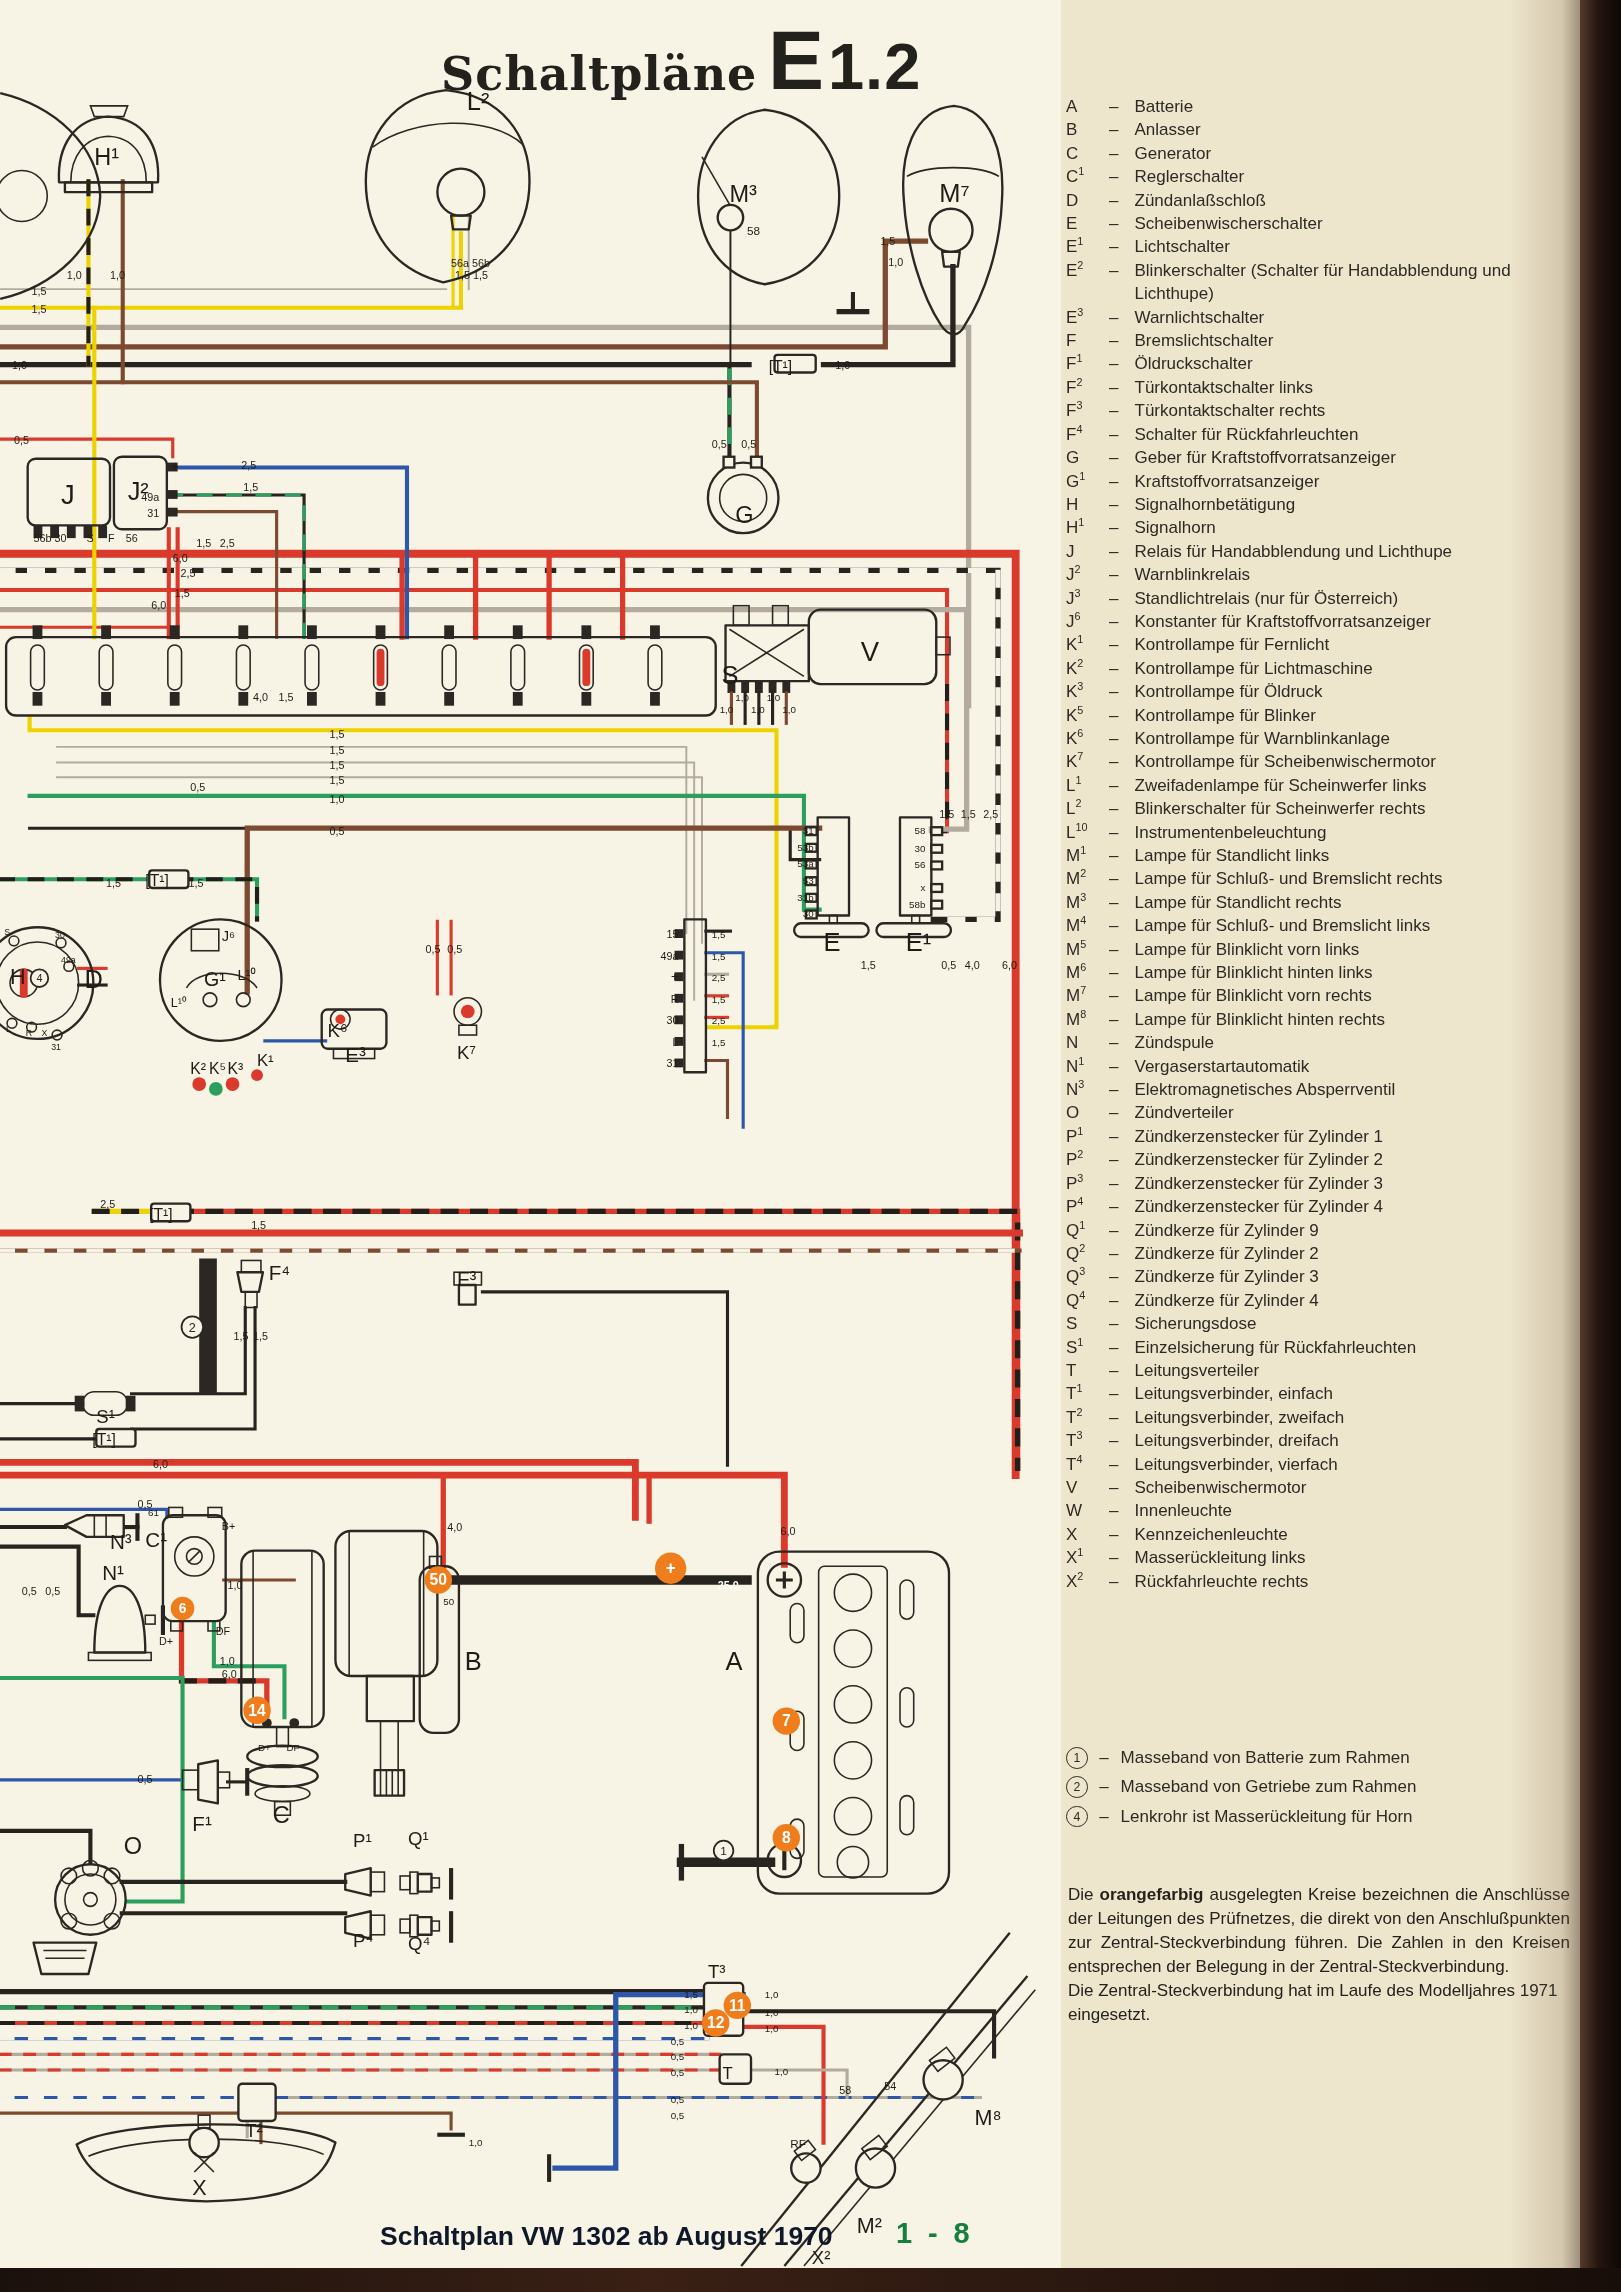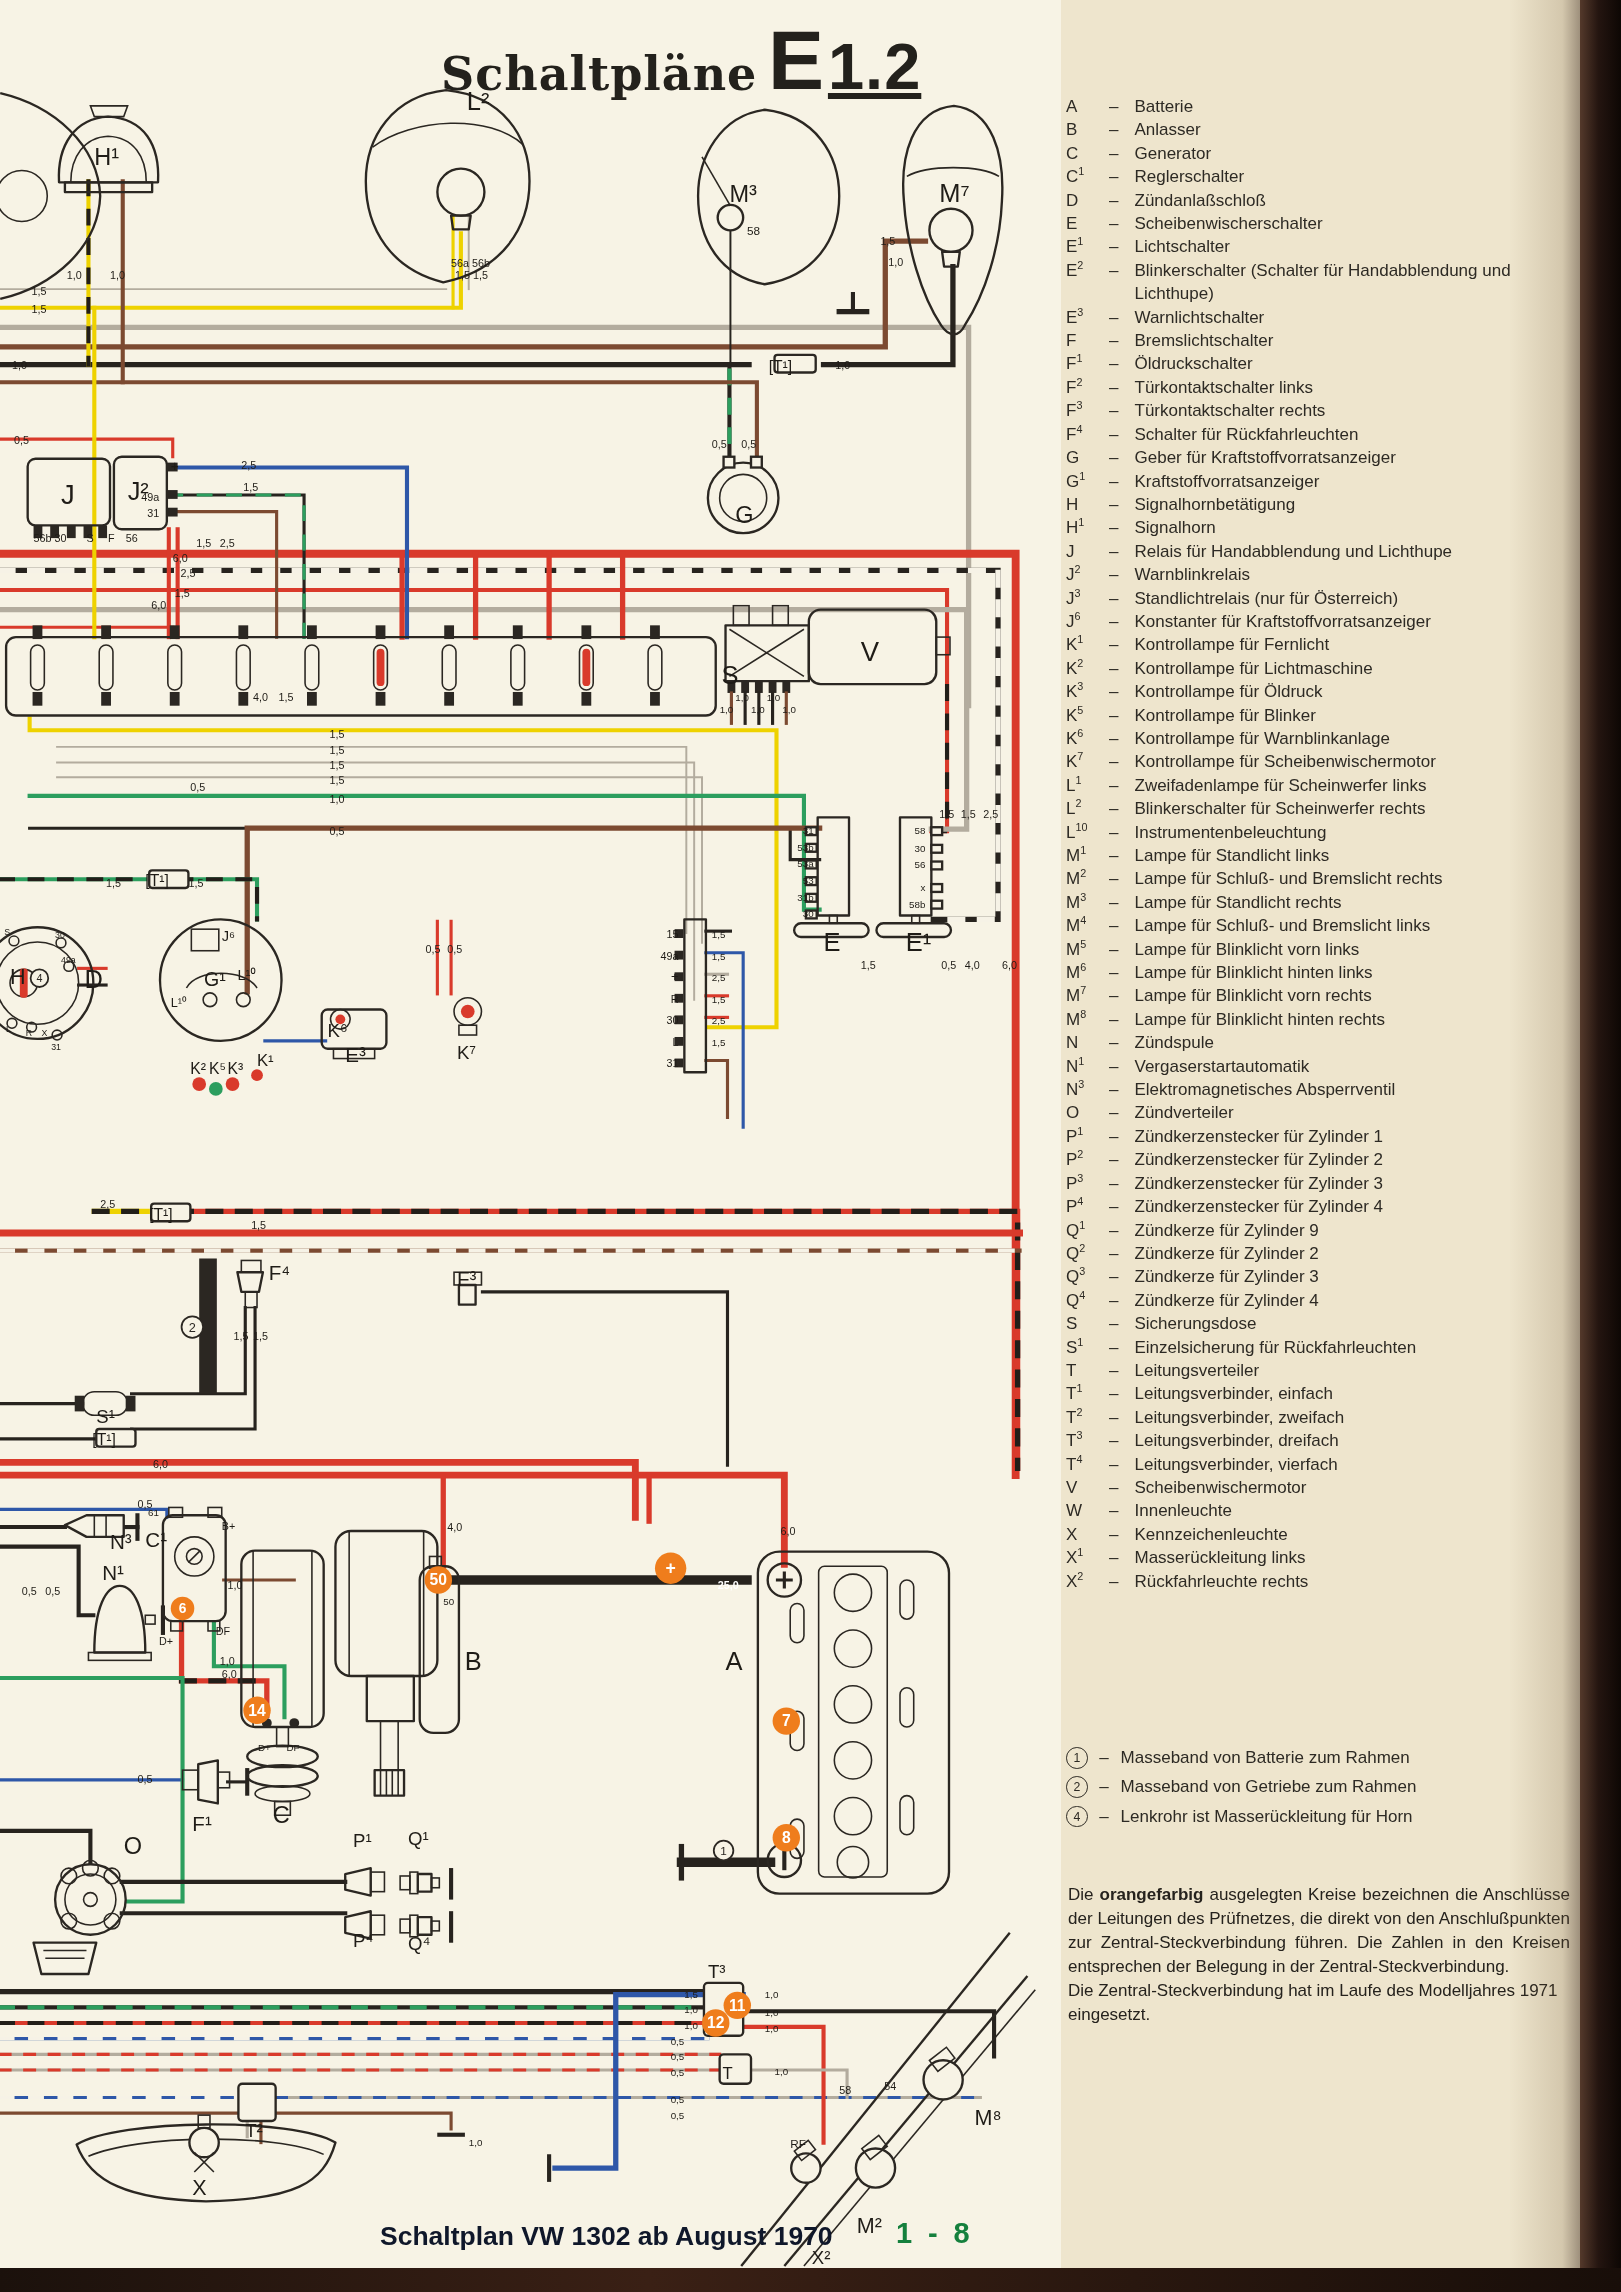--- a/index.html
+++ b/index.html
@@ -4,21 +4,21 @@
 <style>
   html,body{margin:0;padding:0;background:#b7ac92;}
   .page{position:relative;width:1621px;height:2293px;background:#ebe2cb;overflow:hidden;
         font-family:"Liberation Sans",sans-serif;}
   .diagram-bg{position:absolute;left:0;top:0;width:1061px;height:2270px;background:#f7f3e5;}
   .legend-bg{position:absolute;left:1061px;top:0;width:521px;height:2270px;background:#eee5cd;}
   .title{position:absolute;left:441px;top:47px;font-family:"DejaVu Serif",serif;font-weight:bold;
          font-size:46px;color:#23211c;letter-spacing:1px;}
   .code{position:absolute;left:768px;top:11.8px;display:flex;align-items:baseline;color:#23211c;font-weight:bold;}
   .code-e{font-size:84px;}
-  .code-n{font-size:65px;margin-left:3.9px;letter-spacing:1px;text-decoration:underline;}
+  .code-n{font-size:65px;margin-left:3.9px;letter-spacing:1px;}
   .legend{position:absolute;left:1066px;top:95px;width:500px;color:#2d2a24;font-size:17px;line-height:23.4px;}
   .lrow{display:flex;align-items:baseline;}
   .lsym{width:43px;flex:none;}
   .ldash{width:25.5px;flex:none;}
   .ltext{flex:1;}
   sup{font-size:10.8px;line-height:0;}
   .notes{position:absolute;left:1066px;top:1747px;width:500px;font-size:17px;color:#2d2a24;}
   .nrow{display:flex;align-items:center;margin-bottom:7.8px;}
   .ncirc{width:19.6px;height:19.6px;border:1.8px solid #2d2a24;border-radius:50%;display:flex;
          align-items:center;justify-content:center;font-size:12.3px;flex:none;}

